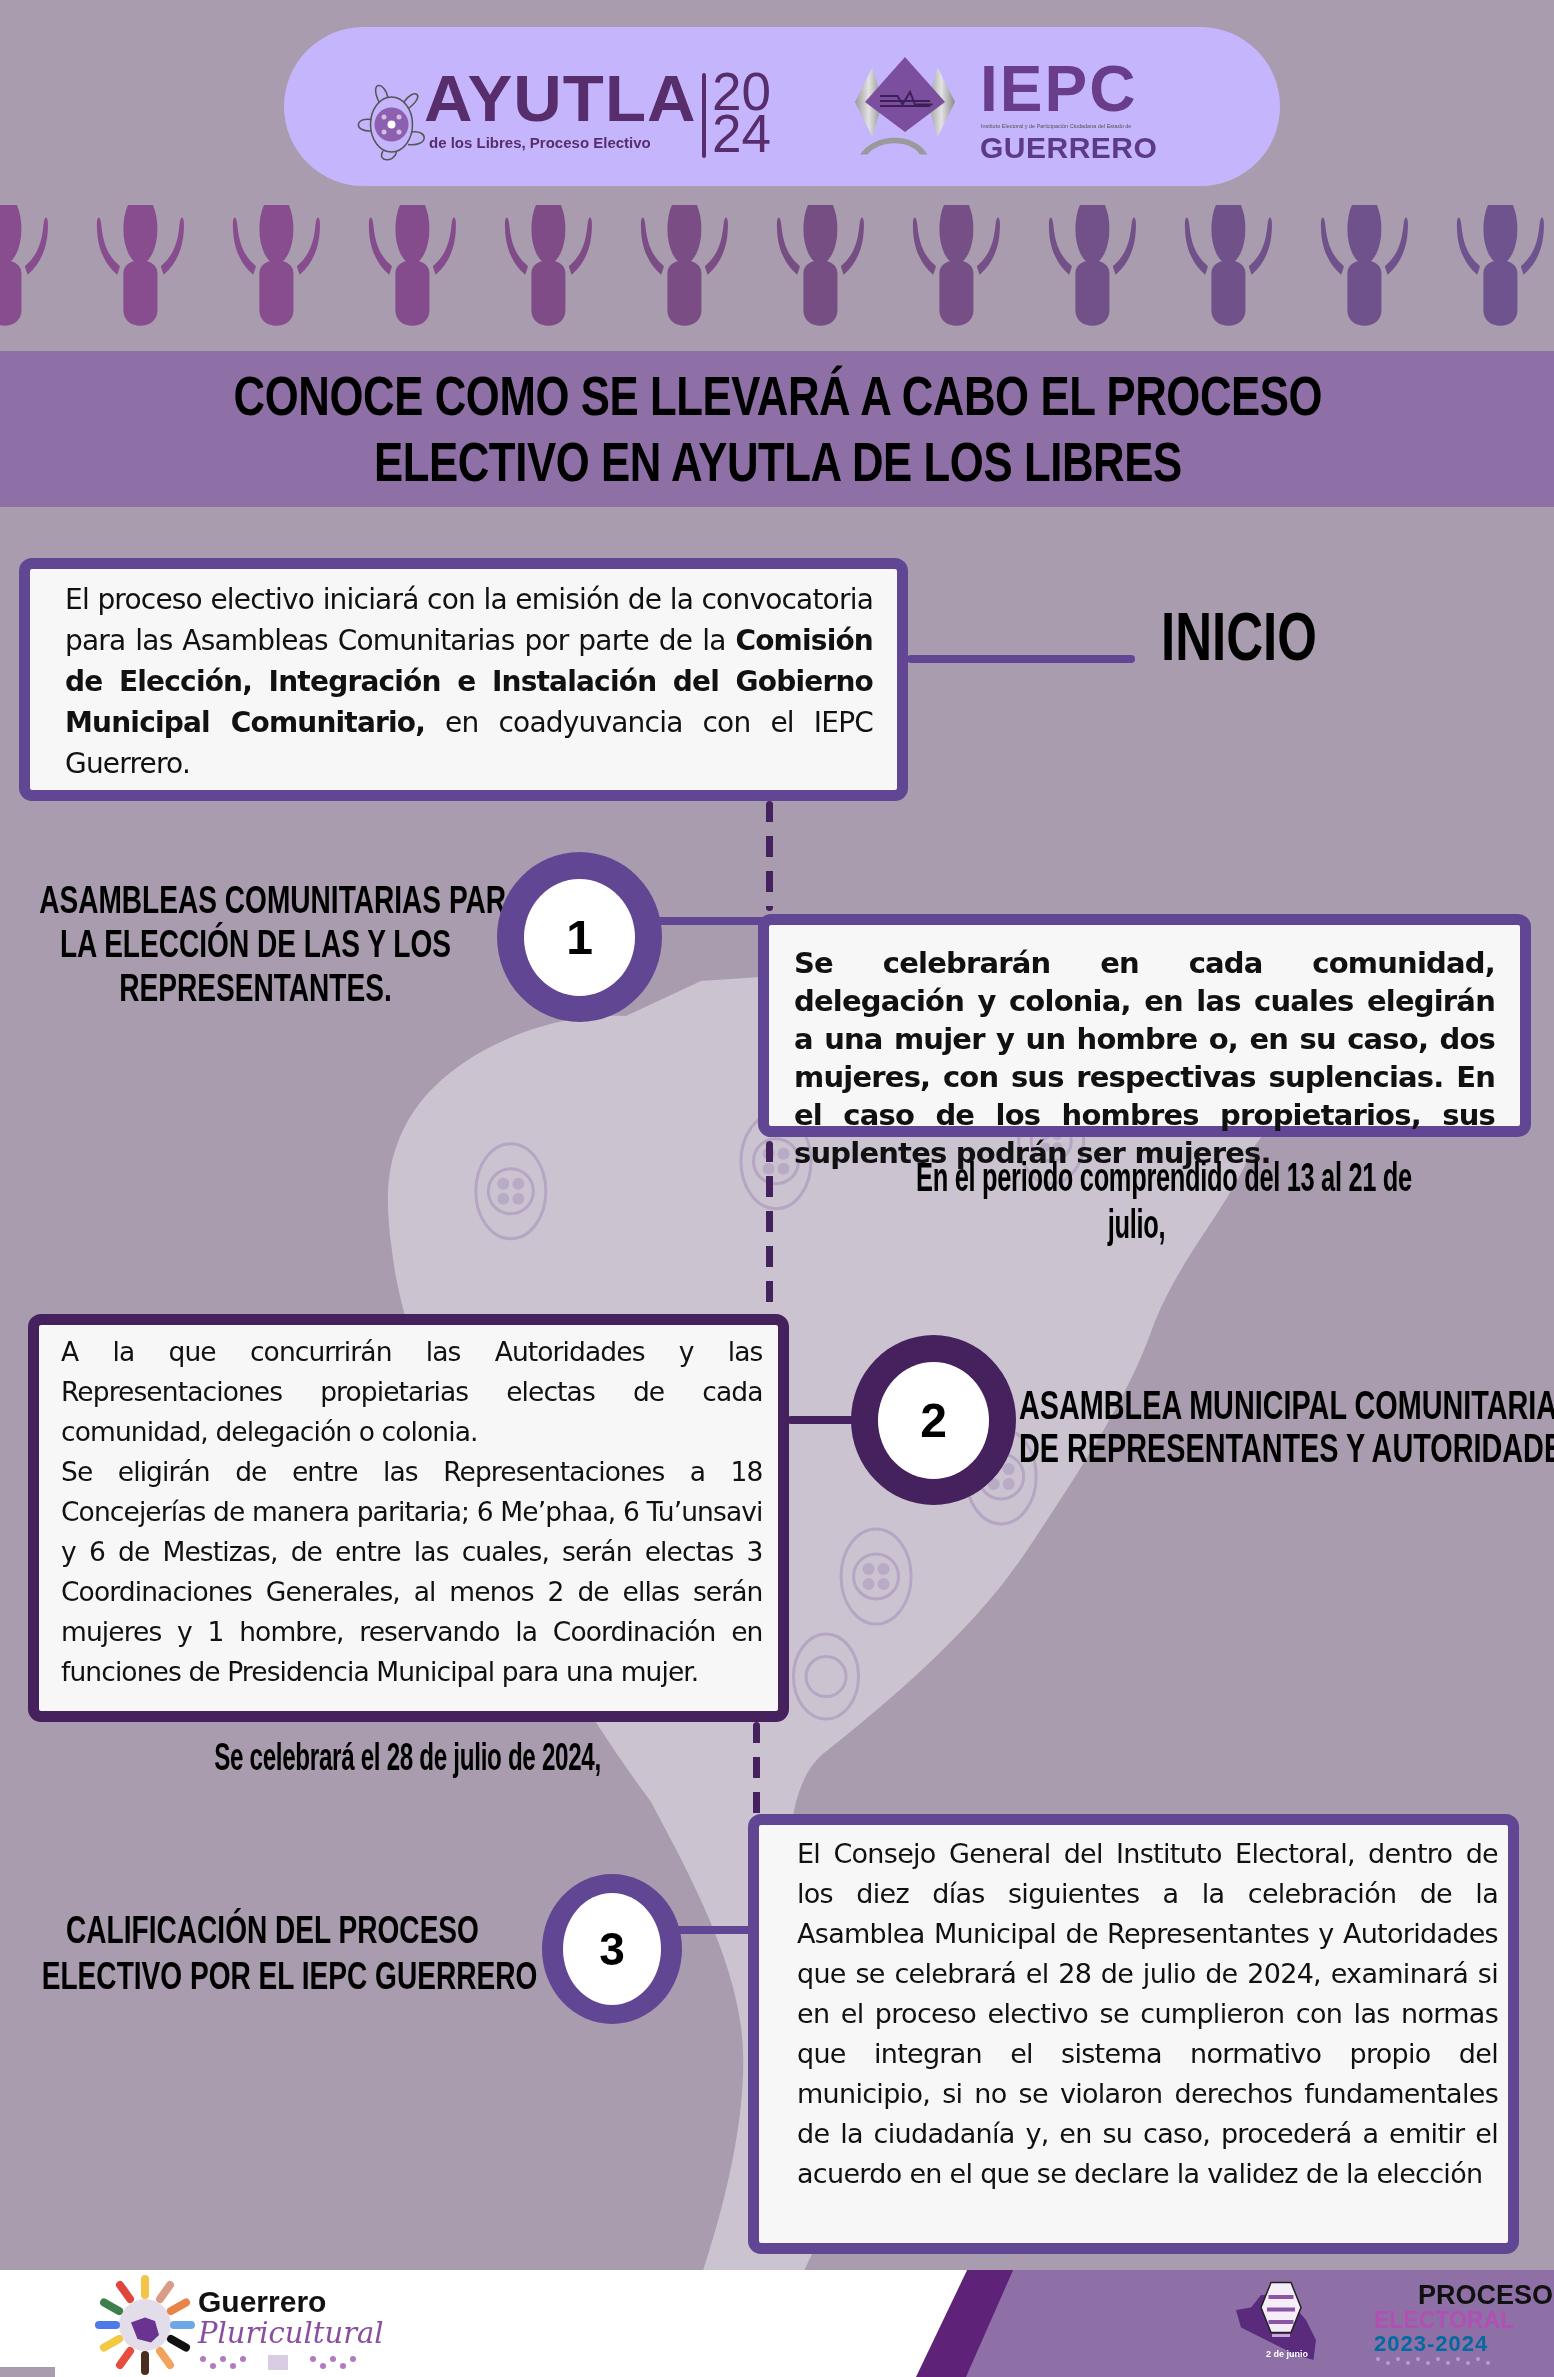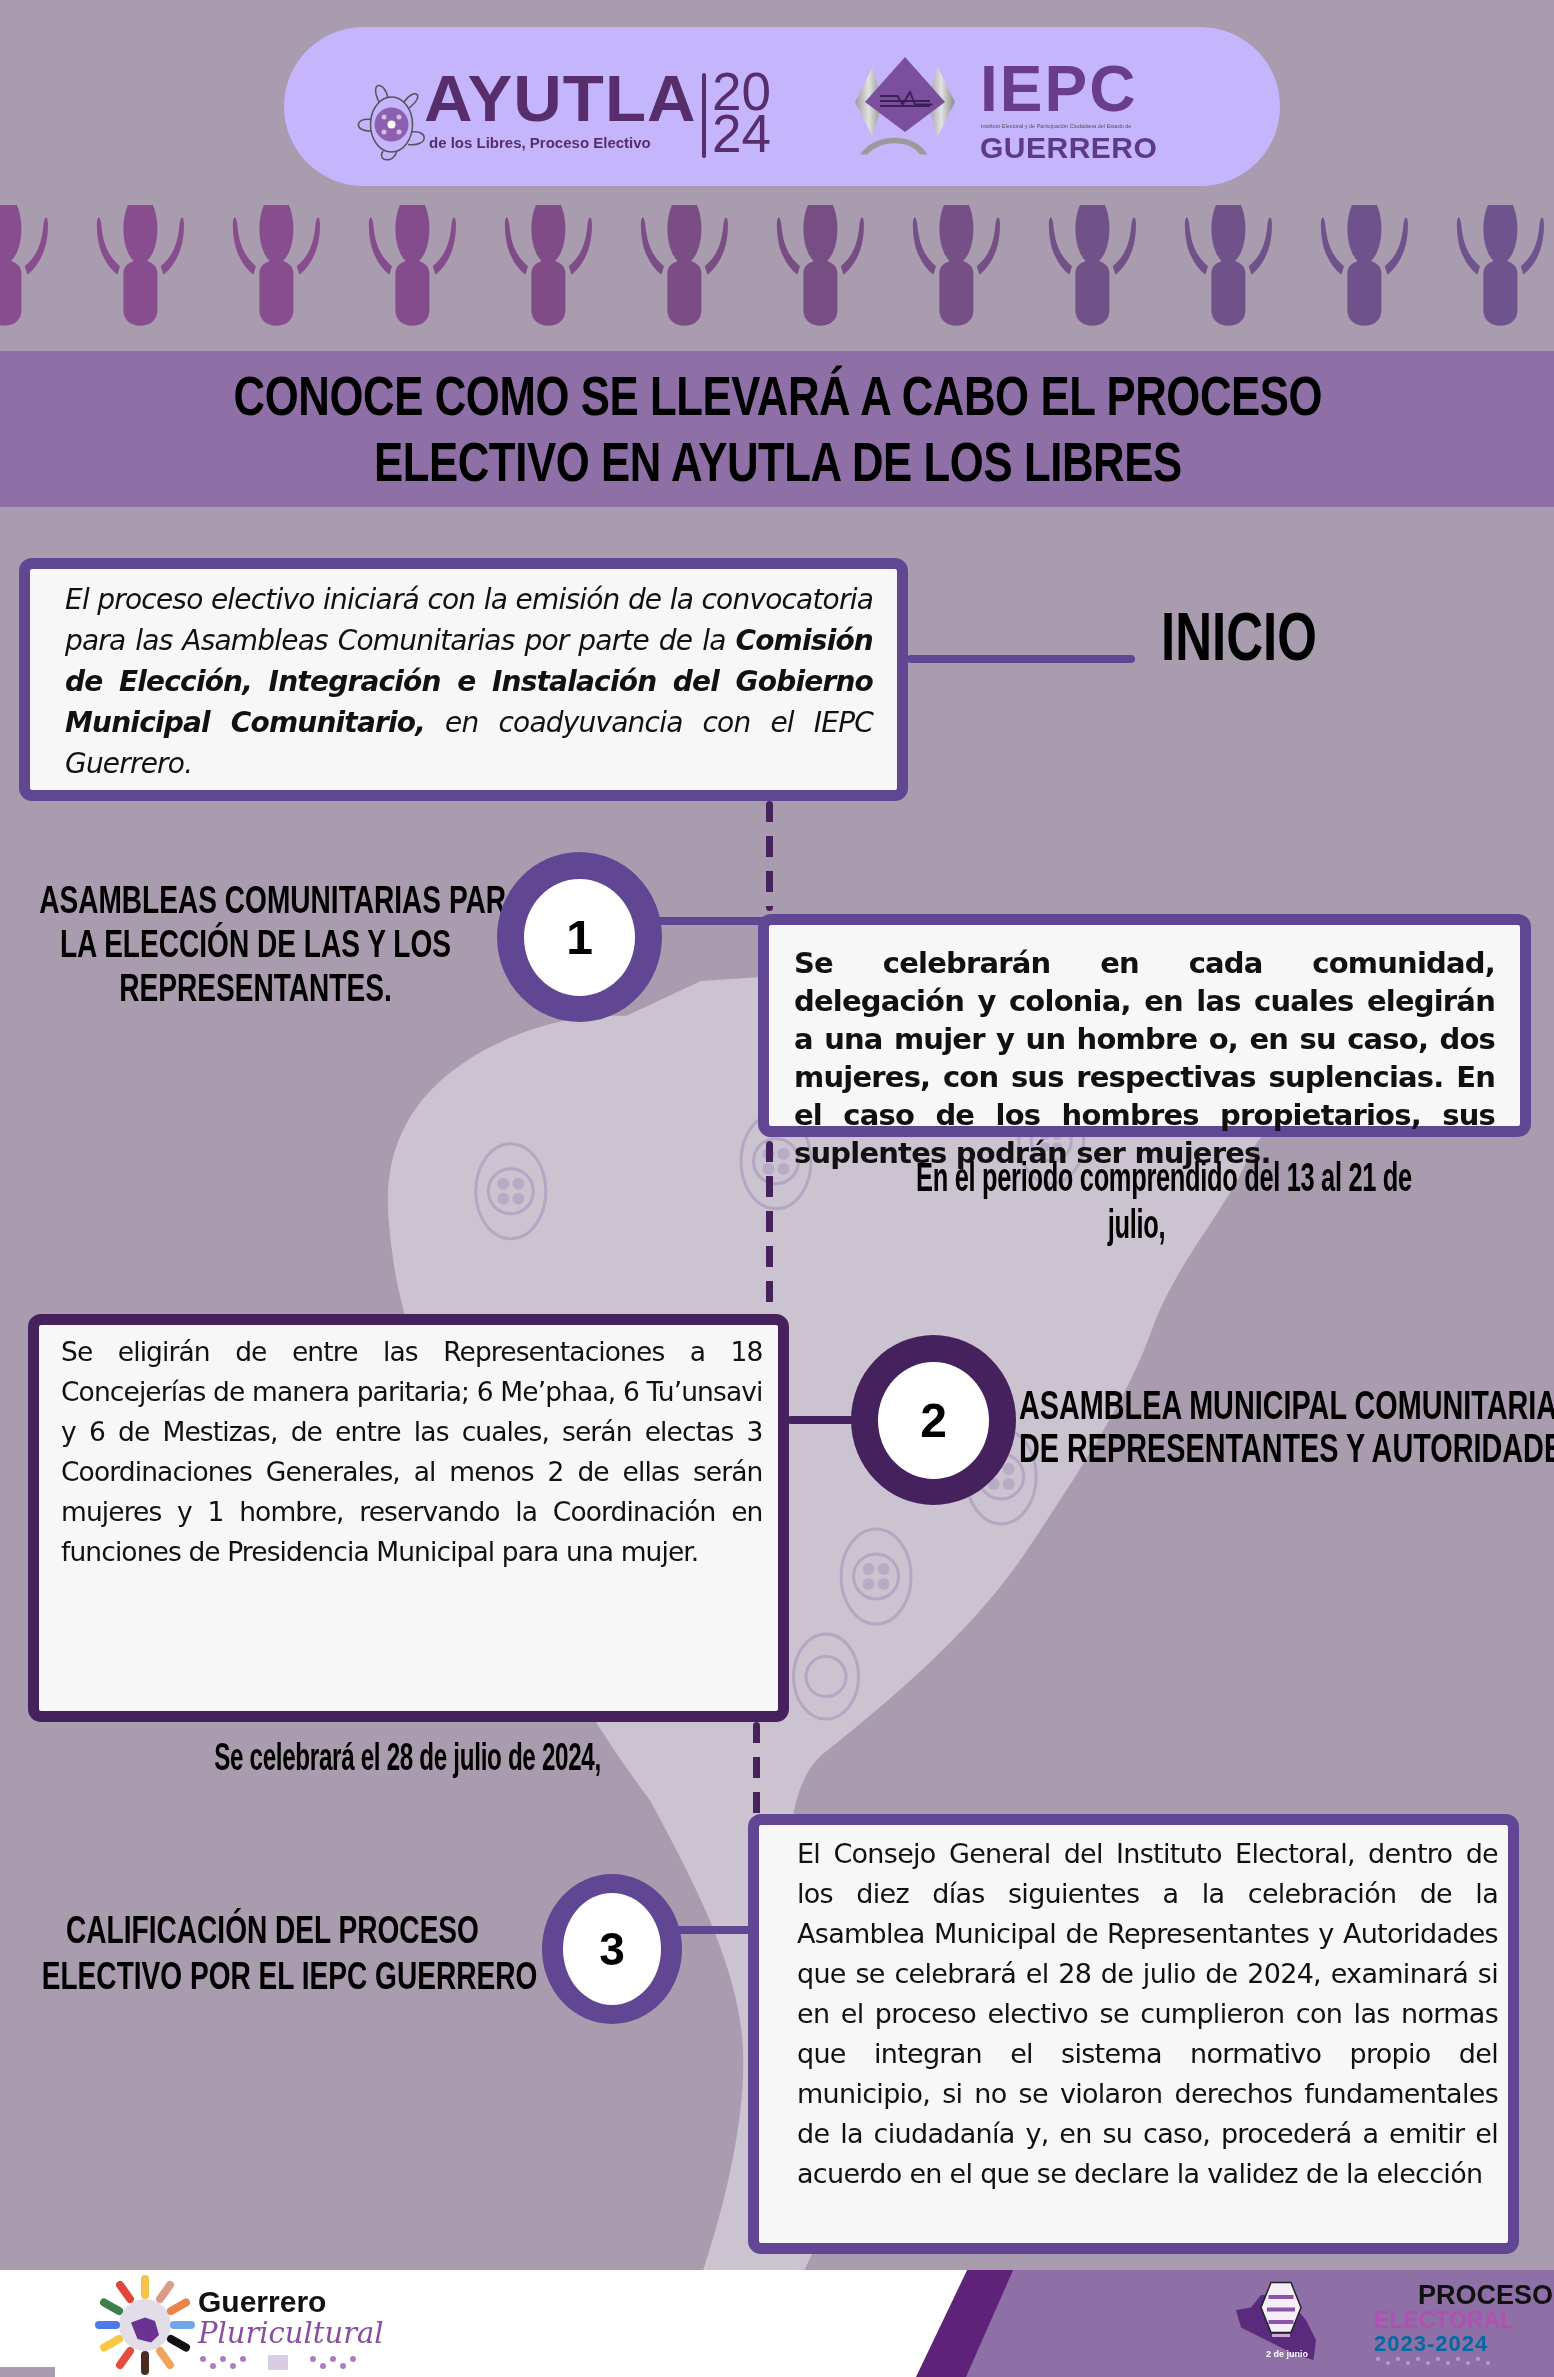--- a/index.html
+++ b/index.html
@@ -74,21 +74,21 @@
 
   
   .info-box {
     position: absolute; background: #f7f7f7; border: 11px solid #614793; border-radius: 13px;
     color: #111; font-family: "DejaVu Sans", sans-serif;
   }
   .info-box.dark { border-color: #45215e; }
   .info-box p { text-align: justify; text-align-last: left; }
 
   .box-1 { left: 19px; top: 558px; width: 889px; height: 243px; padding: 10px 24px 0 35px; }
-  .box-1 p { font-size: 28px; line-height: 41px; letter-spacing: -0.8px; font-style: italic; }
+  .box-1 p { font-size: 28px; line-height: 41px; letter-spacing: -0.8px; }
   .box-1 b { font-weight: 700; }
 
   .box-s1 { left: 758px; top: 914px; width: 773px; height: 223px; padding: 19px 25px 0 25px; }
   .box-s1 p { font-size: 29px; line-height: 38px; letter-spacing: -0.8px; font-weight: 600; }
 
   .box-s2 { left: 27.5px; top: 1314px; width: 761px; height: 408px; padding: 7px 15px 0 22.5px; }
   .box-s2 p { font-size: 26.5px; line-height: 40px; letter-spacing: -0.9px; }
 
   .box-s3 { left: 748px; top: 1814px; width: 771px; height: 440px; padding: 9px 10px 0 38px; }
   .box-s3 p { font-size: 27px; line-height: 40px; letter-spacing: -0.7px; }
@@ -370,20 +370,21 @@
 </div>
 <div class="info-box box-s1">
   <p>Se celebrarán en cada comunidad, delegación y colonia,  en las cuales elegirán a una mujer y un hombre o, en su caso, dos mujeres, con sus respectivas suplencias. En el caso de los hombres propietarios, sus suplentes podrán ser mujeres.</p>
 </div>
 <div class="date-note d1">
   <div>En el periodo comprendido del 13 al 21 de</div>
   <div>julio,</div>
 </div>
 
 <div class="info-box box-s2 dark">
+  <p>A la que concurrirán las Autoridades y las Representaciones propietarias electas de cada comunidad, delegación o colonia.</p>
   <p>Se eligirán de entre las Representaciones a 18 Concejerías de manera paritaria; 6 Me’phaa, 6 Tu’unsavi y 6 de Mestizas, de entre las cuales, serán electas 3 Coordinaciones Generales, al menos 2 de ellas serán mujeres y 1 hombre, reservando la Coordinación en funciones de Presidencia Municipal para una mujer.</p>
 </div>
 <div class="connector dark" style="left:787px; top:1416px; width:70px;"></div>
 <div class="step-circle c2 dark">
   <div class="inner">2</div>
 </div>
 <div class="step-heading h2">
   <div>ASAMBLEA MUNICIPAL COMUNITARIA</div>
   <div>DE REPRESENTANTES Y AUTORIDADES</div>
 </div>

